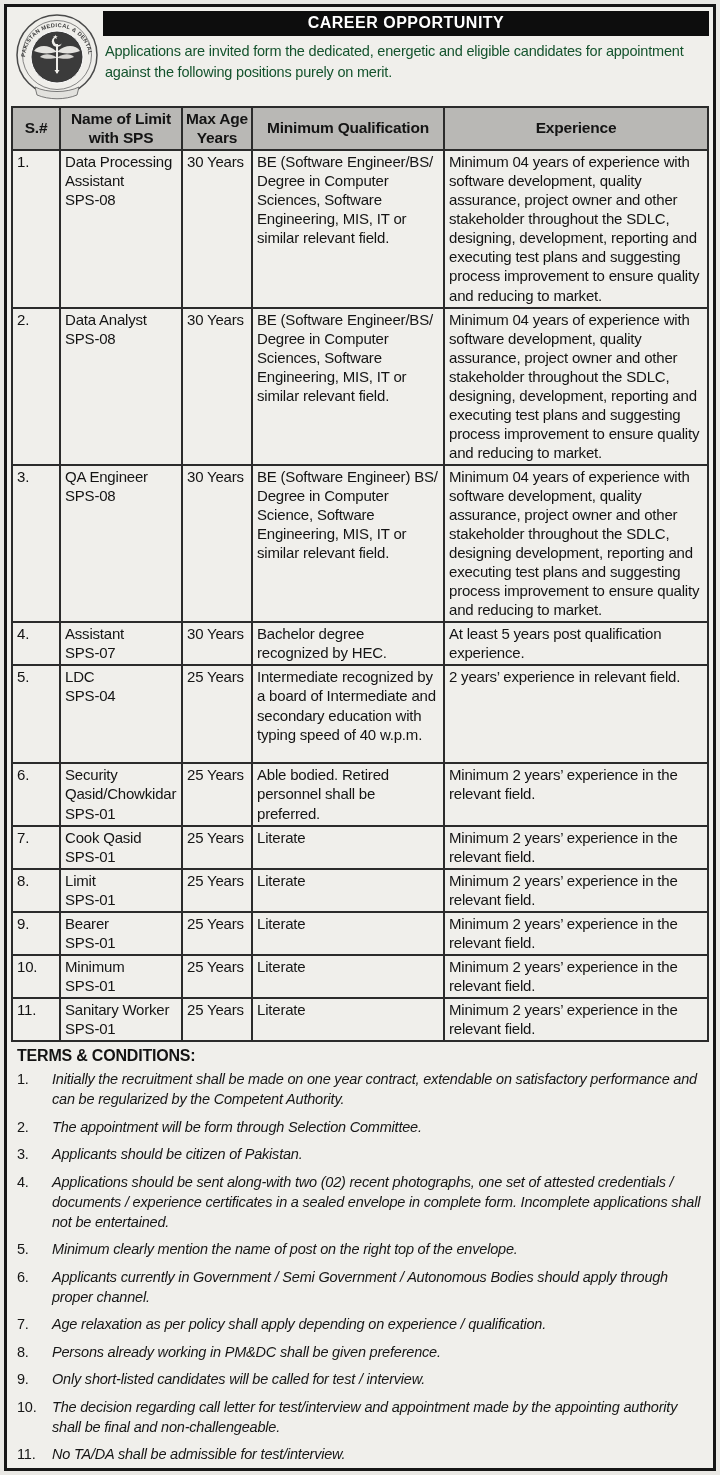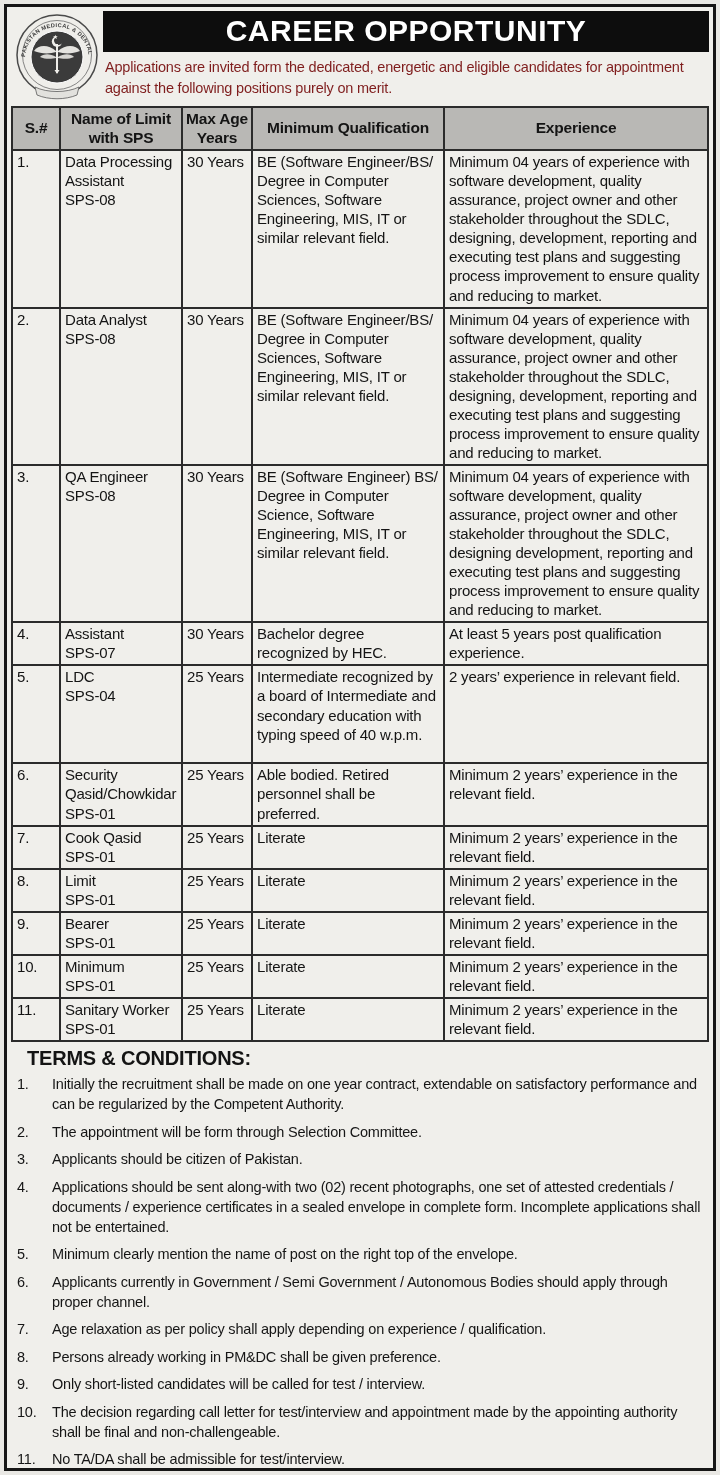--- a/index.html
+++ b/index.html
@@ -23,26 +23,26 @@
     background:#f0efeb;
     overflow:hidden;
     padding:4px 4px 0 4px;
   }
   
   .top{display:flex;}
   .logo-col{width:92px;flex-shrink:0;display:flex;align-items:flex-start;justify-content:center;padding-top:2px;}
   .top-right{flex:1;min-width:0;}
   .title-bar{
     background:#0d0d0d;color:#fff;
-    font-weight:bold;font-size:30px;letter-spacing:.5px;
+    font-weight:bold;font-size:16px;letter-spacing:.5px;
     text-align:center;padding:3px 0 4px 0;
   }
   .intro{
     font-size:14.5px;line-height:1.42;letter-spacing:-.2px;
-    color:#7f1d1d;font-weight:500;
+    color:#14532d;font-weight:500;
     padding:5px 0 4px 2px;
   }
   
   table.positions{
     width:100%;
     border-collapse:collapse;
     table-layout:fixed;
     font-size:15px;letter-spacing:-.2px;
     margin-top:1px;
   }
@@ -63,24 +63,24 @@
   tbody tr:nth-child(1){height:153px;}
   tbody tr:nth-child(2){height:155px;}
   tbody tr:nth-child(3){height:156px;}
   tbody tr:nth-child(4){height:39px;}
   tbody tr:nth-child(5){height:98px;}
   tbody tr:nth-child(6){height:59px;}
   tbody tr:nth-child(7),tbody tr:nth-child(8),tbody tr:nth-child(9),
   tbody tr:nth-child(10),tbody tr:nth-child(11){height:39px;}
   
   .terms{padding:3px 4px 0 4px;}
-  .terms-heading{font-weight:bold;font-size:20px;letter-spacing:-.2px;margin:2px 0 4px 12px;}
+  .terms-heading{font-weight:bold;font-size:16px;letter-spacing:-.2px;margin:2px 0 4px 2px;}
   .term{display:flex;font-size:14.5px;line-height:1.38;letter-spacing:-.2px;margin-bottom:7.5px;color:#161616;}
   .term .num{width:37px;flex-shrink:0;padding-left:2px;box-sizing:border-box;}
-  .term .txt{flex:1;}
+  .term .txt{flex:1;font-style:italic;}
   
   .seal{display:block;}
 </style>
 </head>
 <body>
 
 <div class="page">
   <div class="ad">
 
     <div class="top">

